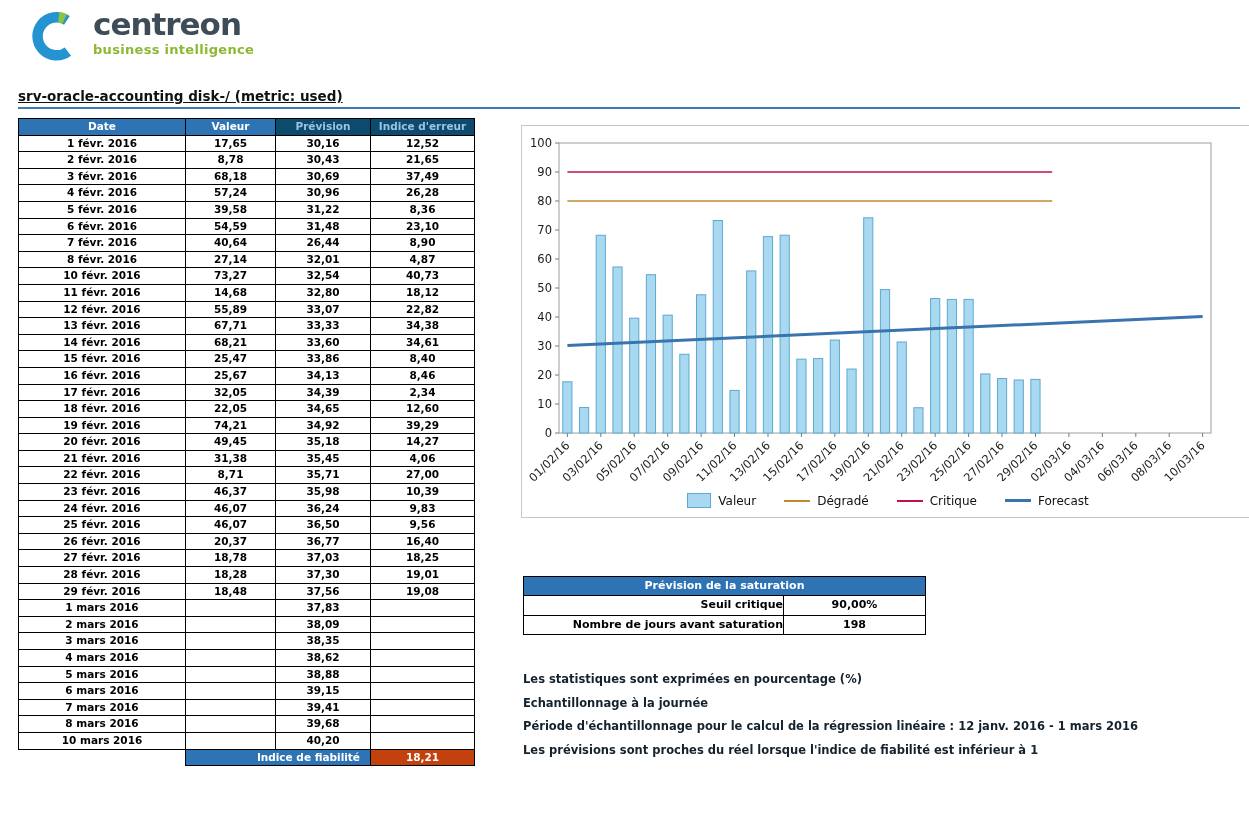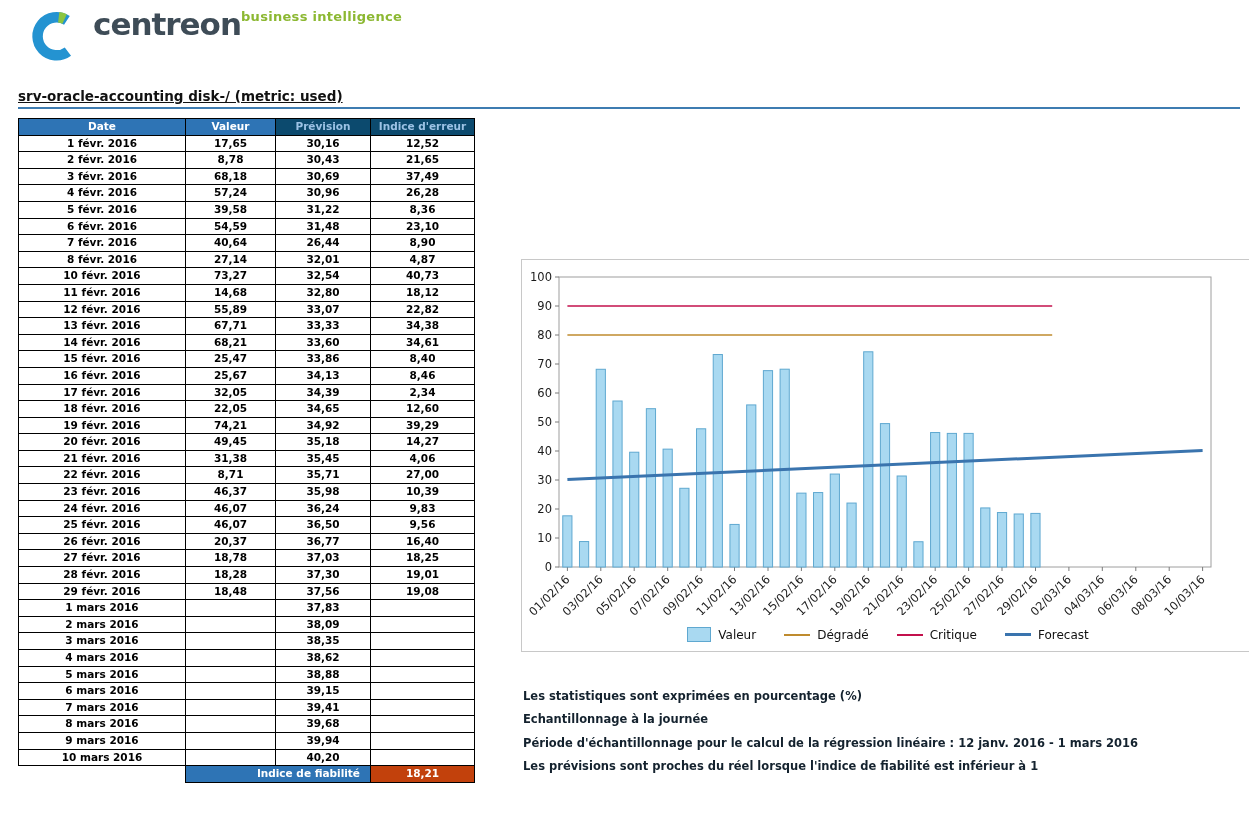--- a/index.html
+++ b/index.html
@@ -2,21 +2,21 @@
 <html><head>
 <meta charset="utf-8">
 <style>
   html,body{margin:0;padding:0}
   body{
     width:1249px;height:816px;background:#ffffff;position:relative;overflow:hidden;
     font-family:"DejaVu Sans","Liberation Sans",sans-serif;color:#000;
   }
   
   .logo{position:absolute;top:8px;left:30px;display:flex;align-items:flex-start;gap:9px}
-  .logo-text{display:flex;flex-direction:row}
+  .logo-text{display:flex;flex-direction:column}
   .logo-brand{font-size:31px;font-weight:bold;color:#3e4c57;line-height:1.05;letter-spacing:-1px}
   .logo-tagline{font-size:13px;font-weight:bold;color:#8cb832;margin-top:1px;letter-spacing:.3px}
   
   .title-wrap{position:absolute;left:18px;top:88px;width:1222px}
   .page-title{font-size:13.5px;font-weight:bold;color:#111;text-decoration:underline;margin:0}
   .title-rule{border-top:2px solid #3e7cb1;margin-top:3px;height:0}
   
   .content{position:absolute;left:18px;top:118px;display:flex;align-items:flex-end;gap:46px}
   
   .data-table{border-collapse:collapse;width:456px;table-layout:fixed}
@@ -292,26 +292,20 @@
         <tr>
           <td>7 mars 2016</td>
           <td></td>
           <td>39,41</td>
           <td></td>
         </tr>
         <tr>
           <td>8 mars 2016</td>
           <td></td>
           <td>39,68</td>
-          <td></td>
-        </tr>
-        <tr>
-          <td>9 mars 2016</td>
-          <td></td>
-          <td>39,94</td>
           <td></td>
         </tr>
         <tr>
           <td>10 mars 2016</td>
           <td></td>
           <td>40,20</td>
           <td></td>
         </tr>
       </tbody>
     <tfoot>
@@ -436,20 +430,41 @@
             <span class="sw-line" style="background: rgb(195, 16, 76);"></span>
             <span class="legend-label">Critique</span>
           </div>
           <div class="legend-item">
             <span class="sw-line" style="background: rgb(58, 116, 174); height: 3px;"></span>
             <span class="legend-label">Forecast</span>
           </div>
         </div>
     </div>
 
+    <table class="sat-table">
+      <colgroup>
+          <col style="width:260px">
+          <col style="width:142px">
+        </colgroup>
+      <thead>
+        <tr>
+          <th class="sat-title" colspan="2">Prévision de la saturation</th>
+        </tr>
+      </thead>
+      <tbody>
+        <tr>
+          <td class="sat-label">Seuil critique</td>
+          <td class="sat-value">90,00%</td>
+        </tr>
+        <tr>
+          <td class="sat-label">Nombre de jours avant saturation</td>
+          <td class="sat-value">198</td>
+        </tr>
+      </tbody>
+    </table>
 
     <div class="notes">
       <p>Les statistiques sont exprimées en pourcentage (%)</p>
       <p>Echantillonnage à la journée</p>
       <p>Période d'échantillonnage pour le calcul de la régression linéaire : 12 janv. 2016 - 1 mars 2016</p>
       <p>Les prévisions sont proches du réel lorsque l'indice de fiabilité est inférieur à 1</p>
     </div>
 
   </div>
 </div>

